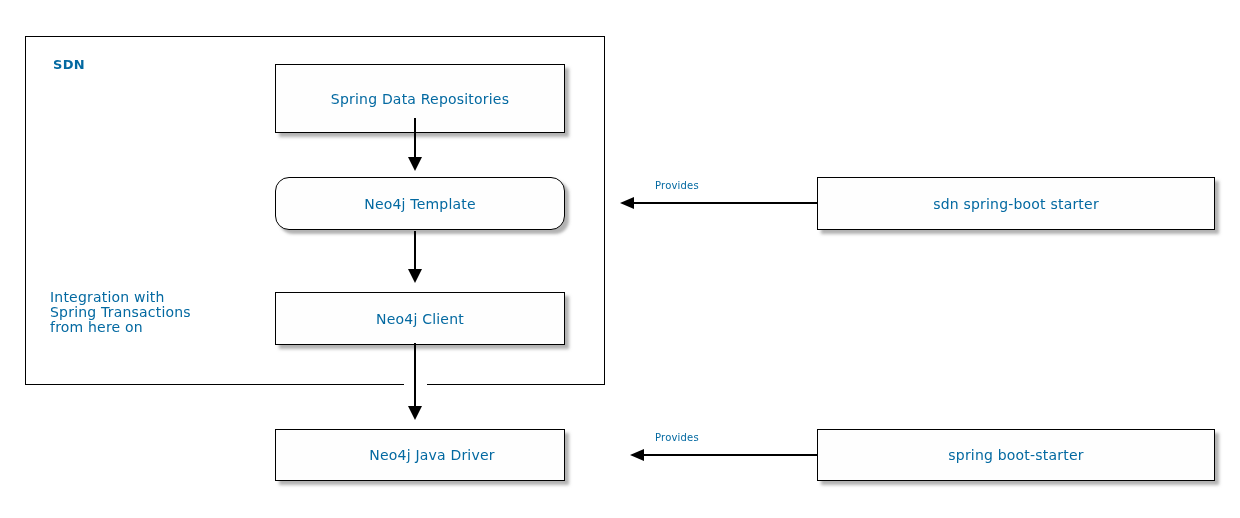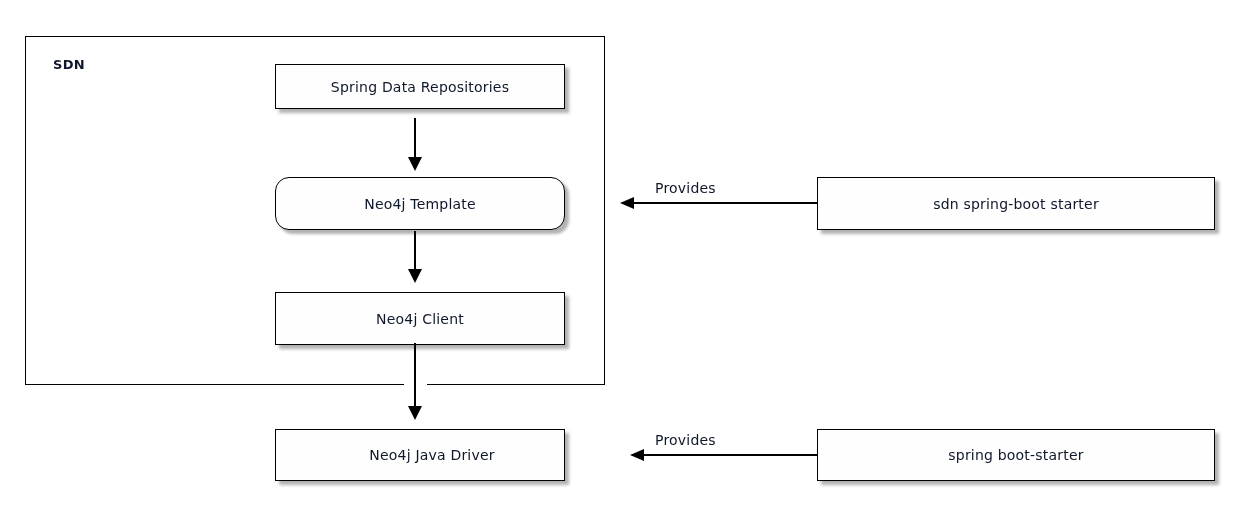--- a/index.html
+++ b/index.html
@@ -7,21 +7,21 @@
     padding: 0;
     background: #ffffff;
     font-family: "DejaVu Sans", "Liberation Sans", sans-serif;
   }
   .canvas {
     position: relative;
     width: 1240px;
     height: 518px;
     background: #ffffff;
     overflow: hidden;
-    color: #0f172a;
+    color: #0369a1;
   }
   
   .group-box {
     position: absolute;
     left: 25px; top: 36px;
     width: 580px; height: 349px;
     border: 1.5px solid #000;
     box-sizing: border-box;
     background: transparent;
   }
@@ -39,21 +39,21 @@
     background: #fefefe;
     border: 1.5px solid #000;
     box-shadow: 4px 4px 3px rgba(115,115,115,0.55);
     display: flex;
     align-items: center;
     justify-content: center;
     font-size: 14px;
     letter-spacing: 0.2px;
     white-space: nowrap;
   }
-  .node-repositories { left: 275px; top: 64px;  width: 290px; height: 45px; }
+  .node-repositories { left: 275px; top: 64px;  width: 290px; height: 69px; }
   .node-template     { left: 275px; top: 177px; width: 290px; height: 53px; border-radius: 14px; }
   .node-client       { left: 275px; top: 292px; width: 290px; height: 53px; }
   .node-driver       { left: 275px; top: 429px; width: 290px; height: 52px; padding-left: 24px; }
   .node-sdn-starter  { left: 817px; top: 177px; width: 398px; height: 53px; }
   .node-boot-starter { left: 817px; top: 429px; width: 398px; height: 52px; }
 
   
   .annotation {
     position: absolute;
     left: 50px; top: 290px;
@@ -106,35 +106,40 @@
     width: 0; height: 0;
     border-top: 6px solid transparent;
     border-bottom: 6px solid transparent;
     border-right: 14px solid #000;
   }
   .harrow-top    { left: 634px; top: 202px; width: 183px; }
   .harrow-bottom { left: 644px; top: 454px; width: 173px; }
 
   .edge-label {
     position: absolute;
-    font-size: 14px;
+    font-size: 10px;
     letter-spacing: 0.2px;
   }
   .edge-label-top    { left: 655px; top: 180px; }
   .edge-label-bottom { left: 655px; top: 432px; }
 </style>
 </head>
 <body>
 
 <div class="canvas">
 
   <div class="group-box">
     <div class="group-label">SDN</div>
   </div>
 
+  <div class="annotation">
+    <div>Integration with</div>
+    <div>Spring Transactions</div>
+    <div>from here on</div>
+  </div>
 
   <div class="border-gap"></div>
 
   <div class="node node-repositories">
     <span>Spring Data Repositories</span>
   </div>
 
   <div class="node node-template">
     <span>Neo4j Template</span>
   </div>

